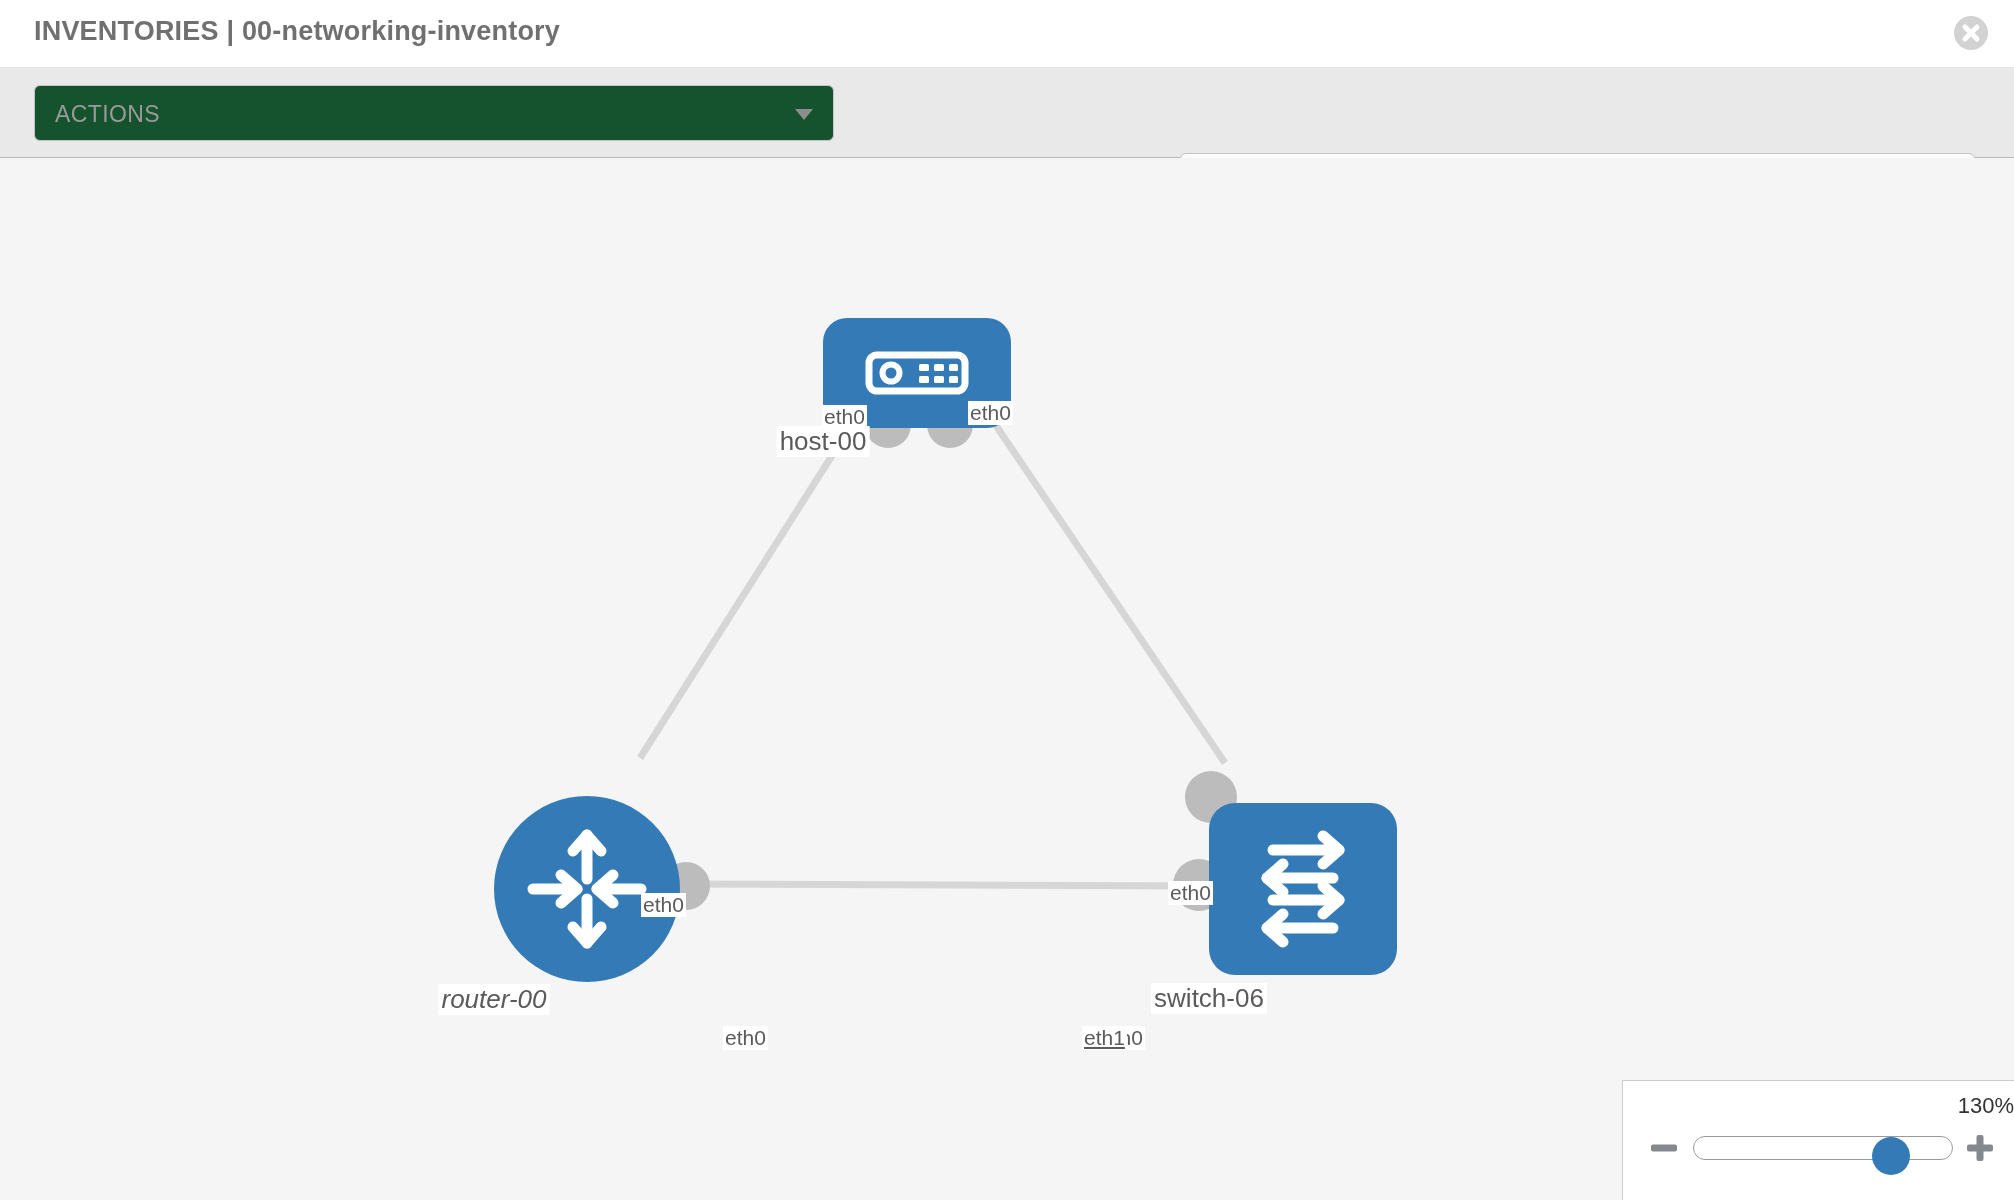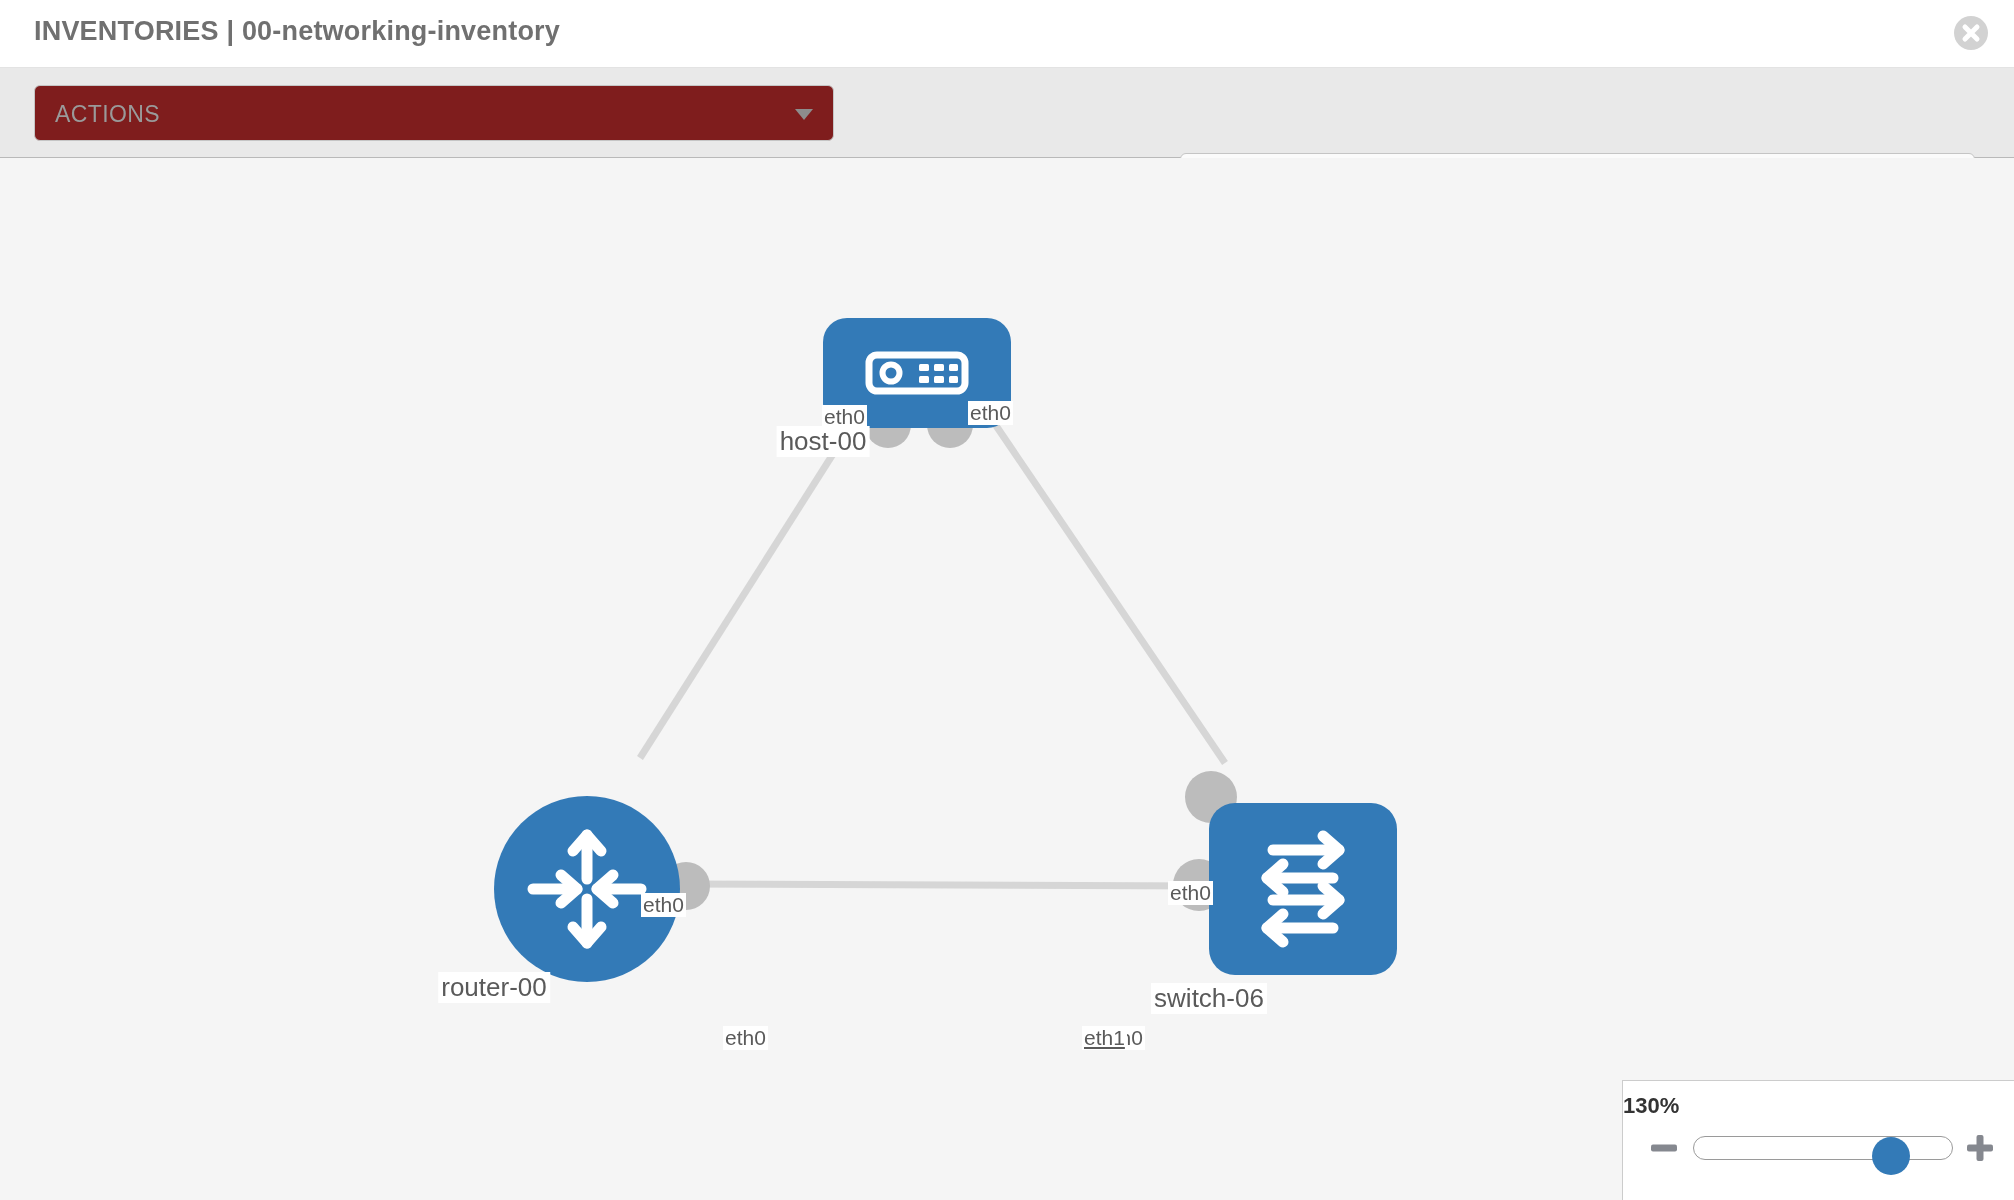--- a/index.html
+++ b/index.html
@@ -57,21 +57,21 @@
     height: 90px;
     background: #e9e9e9;
     border-bottom: 1px solid #b9b9b9;
   }
   .actions-select {
     position: absolute;
     left: 34px;
     top: 17px;
     width: 800px;
     height: 56px;
-    background: #7f1d1d;
+    background: #14532d;
     border: 1px solid #c5c5c5;
     border-radius: 6px;
   }
   .actions-label {
     position: absolute;
     left: 20px;
     top: 15px;
     font-size: 23px;
     color: #9a9a9a;
     letter-spacing: 0.4px;
@@ -165,22 +165,23 @@
   }
 
   
   #node-router .node-shape {
     left: 0; top: 0;
     width: 186px; height: 186px;
     border-radius: 50%;
   }
   #node-router .node-label {
     left: 50%;
-    top: 176px;
+    top: 188px;
     transform: translateX(-50%);
+    font-style: italic;
   }
 
   
   #node-switch .node-shape {
     left: 0; top: 0;
     width: 188px; height: 172px;
     border-radius: 26px;
   }
   #node-switch .node-label {
     left: 50%;
@@ -213,24 +214,23 @@
     width: 392px;
     height: 120px;
     background: #ffffff;
     border-top: 1px solid #cccccc;
     border-left: 1px solid #cccccc;
   }
   .zoom-pct {
     position: absolute;
     top: 12px;
     left: 0; right: 0;
-    text-align: left;
+    text-align: right;
     font-size: 22px;
     color: #333333;
-    font-weight: bold;
   }
   .zoom-row {
     position: absolute;
     top: 48px;
     left: 0;
     width: 392px;
     height: 40px;
   }
   .zoom-minus, .zoom-plus {
     position: absolute;

